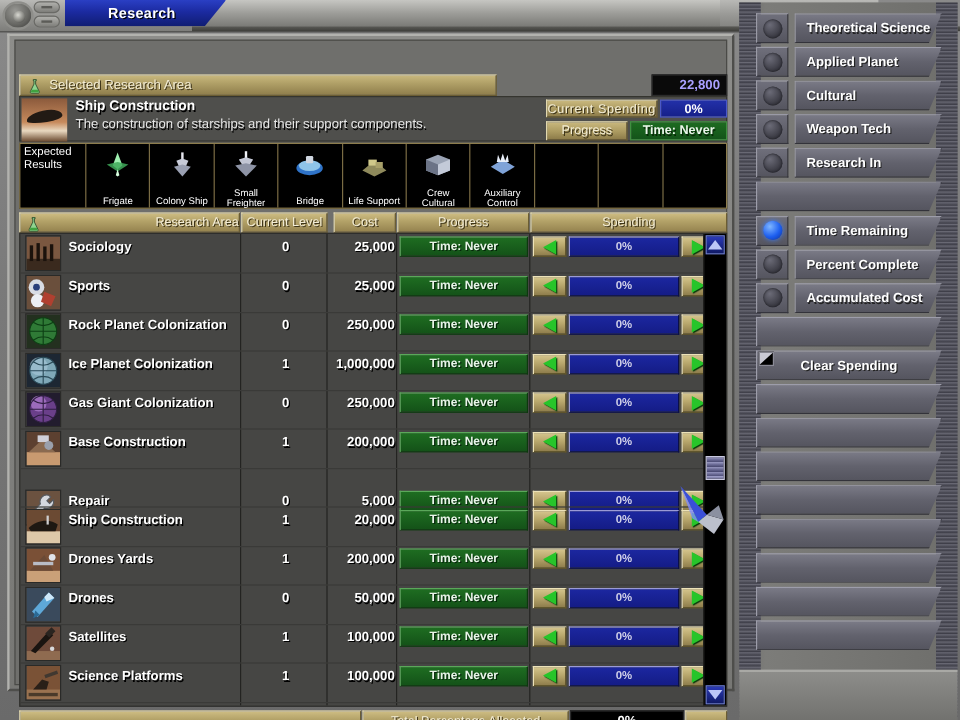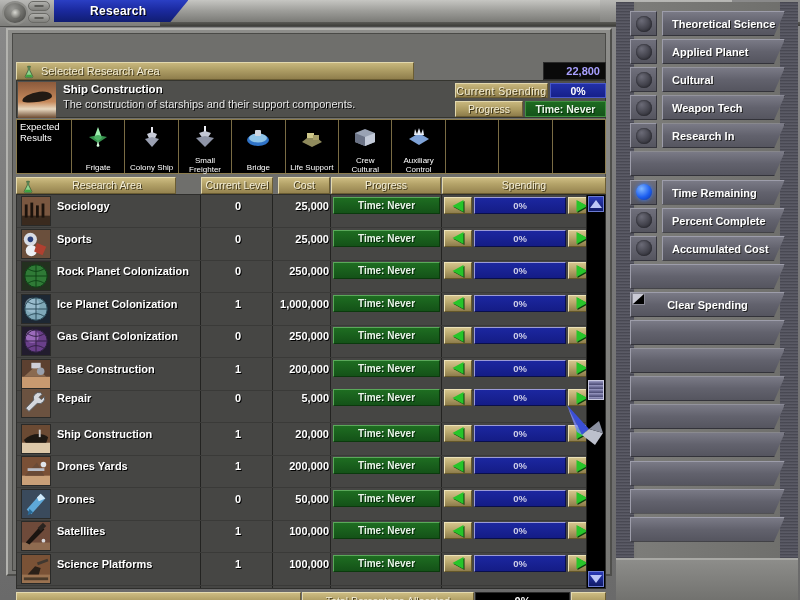--- a/index.html
+++ b/index.html
@@ -102,21 +102,21 @@
   .exp-ico{position:absolute;left:50%;top:5px;transform:translateX(-50%);width:26px;height:24px;}
   .exp-nm{position:absolute;left:0;right:0;bottom:1px;text-align:center;color:#ffffff;
     font-size:8px;line-height:8.5px;}
 
   
   .thead{position:absolute;left:8px;top:147px;width:590px;height:17px;}
   .th{position:absolute;top:0;height:17px;line-height:15px;text-align:center;
     background:linear-gradient(180deg,#cdbc82 0%,#b4a369 40%,#95834f 100%);
     border:1px solid;border-color:#e4daaf #6b5d33 #6b5d33 #e4daaf;box-sizing:border-box;
     color:#f3edd6;text-shadow:1px 1px 0 #3d3419;font-size:10.5px;}
-  .th-area{left:0;width:160px;text-align:center;padding-left:22px;}
+  .th-area{left:0;width:184px;text-align:right;padding-left:22px;}
   .th-lvl{left:185px;width:72px;}
   .th-cost{left:262px;width:52px;}
   .th-prog{left:315px;width:110px;}
   .th-spend{left:426px;width:164px;}
   .th .flask{left:4px;top:2px;}
 
   .tbody{position:absolute;left:8px;top:164px;width:590px;height:395px;
     background:#464644;border:1px solid #2e2e2c;box-sizing:border-box;overflow:hidden;}
   .vline{position:absolute;top:0;bottom:0;width:1px;background:#232321;}
   .row{position:absolute;left:0;width:571px;height:32.5px;}
@@ -501,21 +501,21 @@
     <div class="r-prog">Time: Never</div>
     <div class="arrow-btn l">
               <span class="tri left"></span>
             </div>
     <div class="spendbar">0%</div>
     <div class="arrow-btn r">
               <span class="tri right"></span>
             </div>
   </div>
   <div class="rowsep" style="top:194.5px"></div>
-  <div class="row" style="top:192px">
+  <div class="row" style="top:212px">
     <div class="r-ico">
       <svg viewBox="0 0 30 30" width="28" height="28">
                 <rect width="30" height="30" fill="#6b5240"></rect>
                 <path d="M20 4a6 6 0 0 0-7.5 7.7L4 20.5l3.5 3.5 8.8-8.5A6 6 0 0 0 24 8l-3.3 3.3-2.4-2.4L21.6 5.6z" fill="#d5d8de" stroke="#55595f"></path>
               </svg>
     </div>
     <div class="r-name">Repair</div>
     <div class="r-lvl">0</div>
     <div class="r-cost">5,000</div>
     <div class="r-prog">Time: Never</div>

